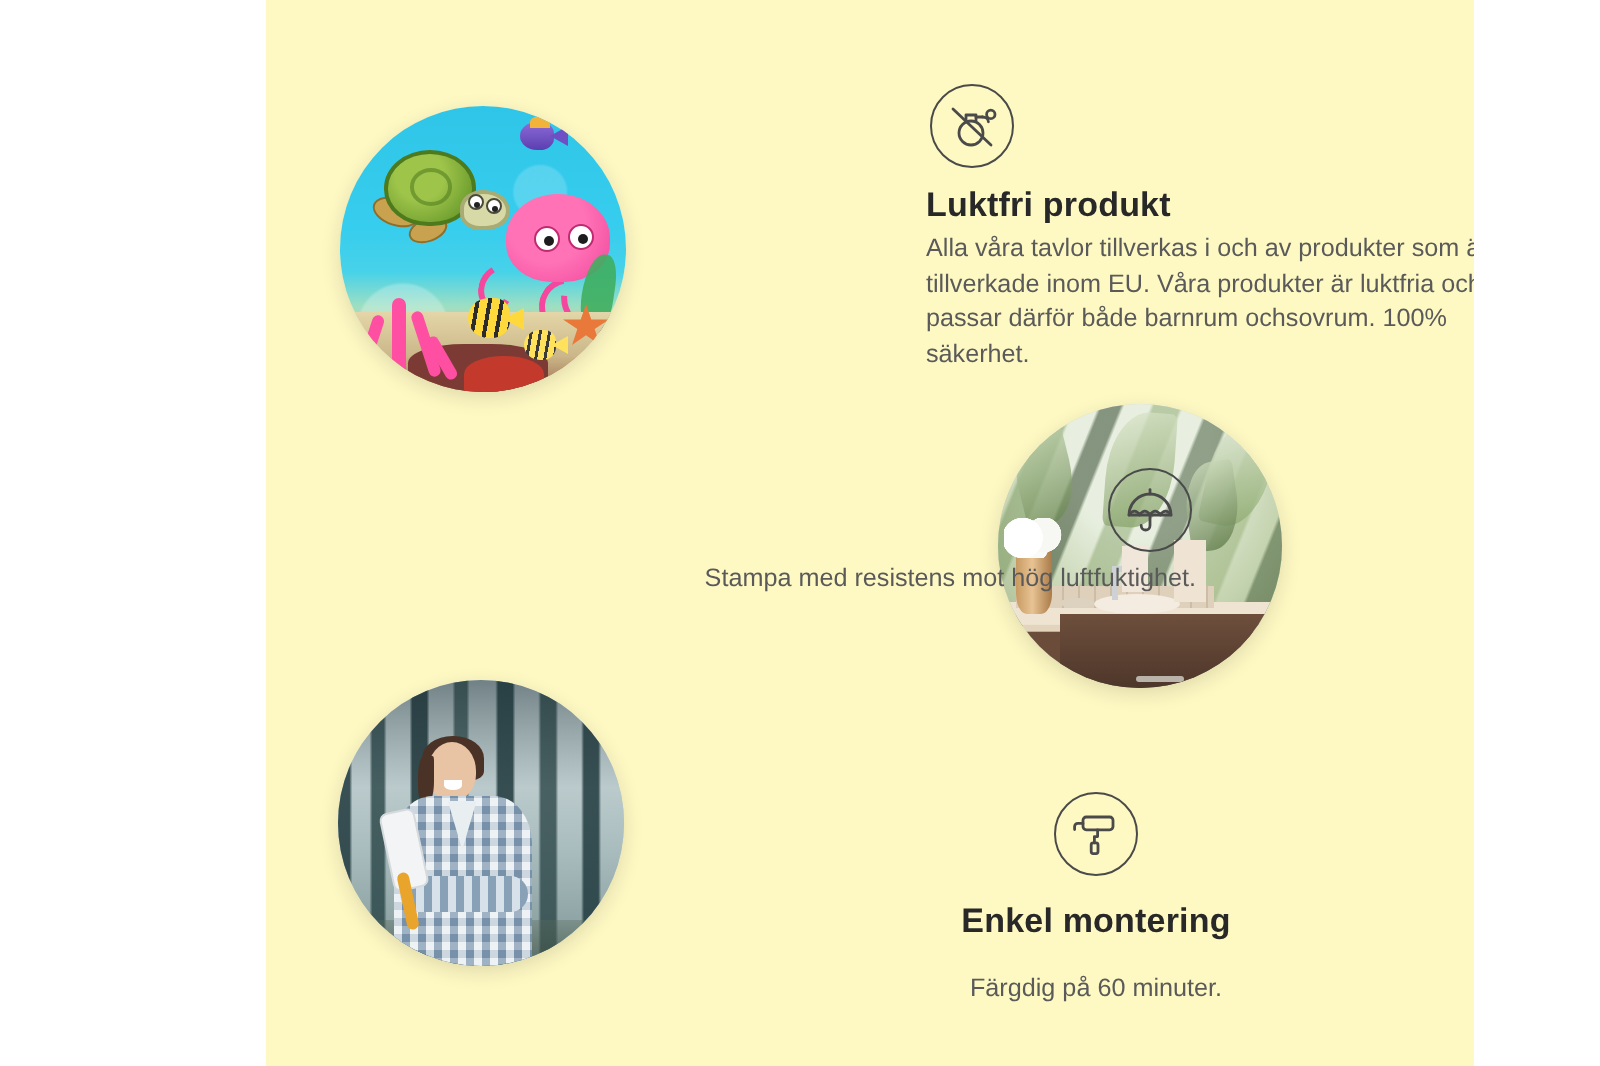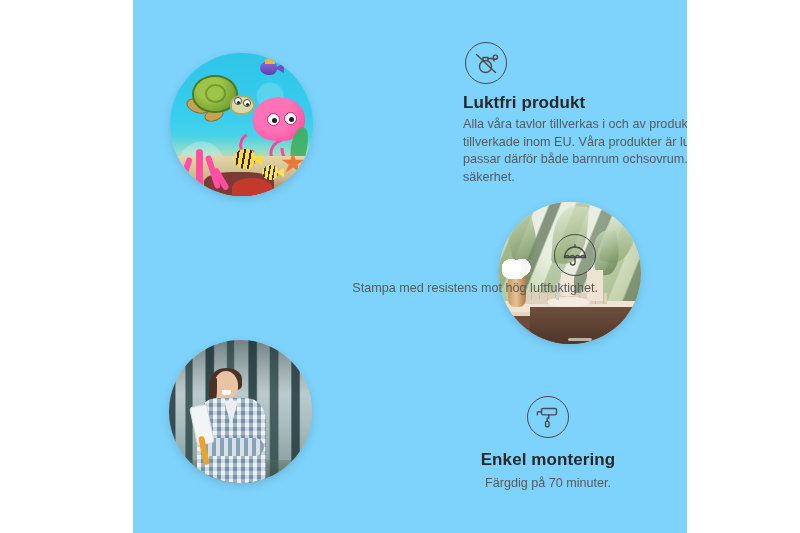--- a/index.html
+++ b/index.html
@@ -16,25 +16,24 @@
   .stage {
     position: relative;
     width: 800px;
     height: 533px;
     background: #ffffff;
   }
   .panel {
     position: absolute;
     left: 133px;
     top: 0;
-    width: 516px;
+    width: 604px;
     height: 533px;
-    background: #7dd3fc;
+    background: #fef9c3;
     overflow: hidden;
-    padding-left: 38px;
   }
 
   
   .photo {
     position: absolute;
     border-radius: 50%;
     overflow: hidden;
     box-shadow: 0 3px 10px rgba(0,0,0,0.13);
   }
 
@@ -250,21 +249,21 @@
 
   
   .feature-2 { left: 180px; top: 234px; width: 285px; text-align: right; }
   .feature-2 .f-icon { display: inline-block; margin-right: 2px; }
   .feature-2 .f-title { margin: 8px 0 3px 0; text-align: right; }
   .feature-2 .f-body { text-align: right; }
 
   
   .feature-3 { left: 300px; top: 396px; width: 230px; text-align: center; }
   .feature-3 .f-icon { display: inline-block; }
-  .feature-3 .f-title { margin: 8px 0 5px 0; }
+  .feature-3 .f-title { margin: 8px 0 15px 0; }
   .feature-3 .f-body { text-align: center; }
 </style>
 </head>
 <body>
 
 <div class="stage">
   <div class="panel">
 
     <div class="photo photo-sea">
       <div class="sea-water"></div>
@@ -387,17 +386,17 @@
     <div class="feature feature-3">
       <div class="f-icon">
         <svg width="40" height="40" viewBox="0 0 40 40" fill="none" stroke="#4a4a4a" stroke-width="1.4" stroke-linecap="round" stroke-linejoin="round">
           <rect x="13.5" y="11.5" width="15" height="6.4" rx="1.6"></rect>
           <path d="M13.5 14.7h-2.6c-.9 0-1.6.7-1.6 1.6v1.5"></path>
           <path d="M20.8 17.9v3.4h-1.6v3.1"></path>
           <rect x="17.6" y="24.4" width="3.4" height="5.4" rx="1"></rect>
         </svg>
       </div>
       <div class="f-title">Enkel montering</div>
-      <div class="f-body">Färgdig på 70 minuter.</div>
+      <div class="f-body">Färgdig på 60 minuter.</div>
     </div>
 
   </div>
 </div>
 
 </body></html>

